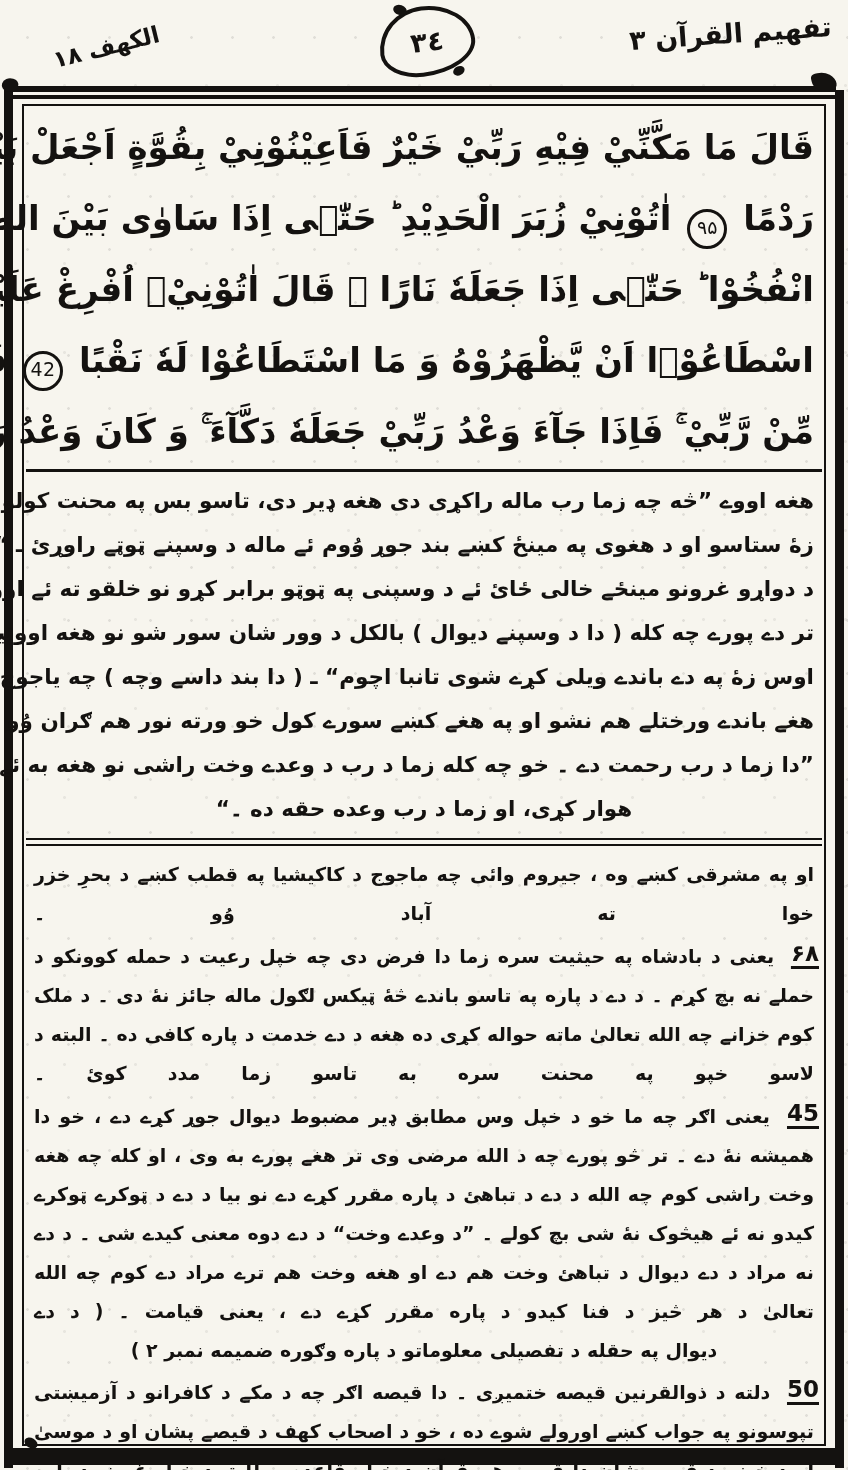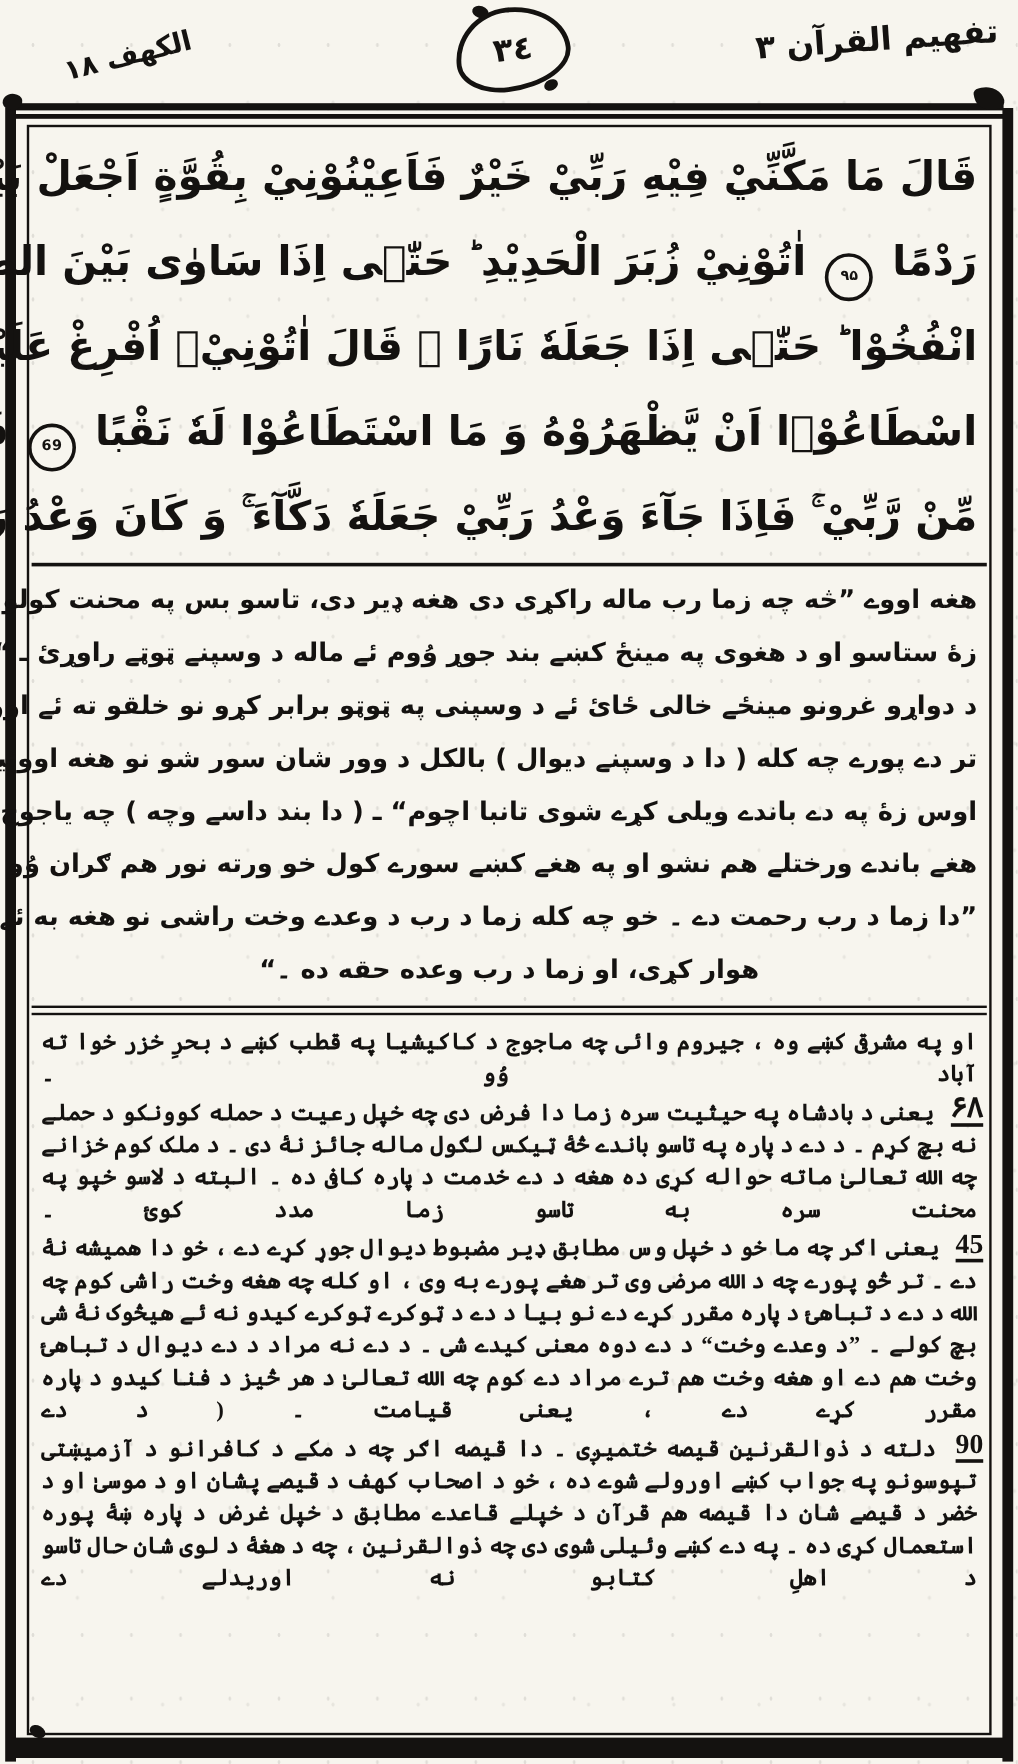--- a/index.html
+++ b/index.html
@@ -55,37 +55,36 @@
   
   .quran{position:absolute;left:34px;top:112px;width:780px;}
   .qline{
     height:71px;line-height:71px;font-size:34px;font-weight:bold;
     text-align:justify;text-align-last:justify;white-space:nowrap;
     letter-spacing:.5px;
   }
   .ayah-num{
     display:inline-block;width:34px;height:34px;line-height:30px;
     border:3px solid #141210;border-radius:50%;
-    font-size:12px;text-align:center;text-align-last:center;
-    vertical-align:-4px;font-weight:bold;margin:0 4px;
+    font-size:19px;text-align:center;text-align-last:center;
+    vertical-align:-4px;font-weight:normal;margin:0 4px;
   }
   .ayah-num:empty{display:none;}
   
   .translation{position:absolute;left:34px;top:479px;width:780px;}
   .tline{
     height:44px;line-height:44px;font-size:21.5px;font-weight:bold;
     text-align:justify;text-align-last:justify;white-space:nowrap;
   }
   .tline.center{text-align:left;text-align-last:center;}
   
   .commentary{position:absolute;left:34px;top:855px;width:780px;font-size:19px;font-weight:bold;}
   .cpara{
-    line-height:27px;text-align:justify;text-align-last:justify;
+    line-height:39px;text-align:justify;text-align-last:justify;
     margin:0 0 3px 0;
-    font-family:Liberation Serif, serif;
   }
   .fn-marker{
     display:inline-block;font-size:23px;padding:0 3px 0 8px;margin-right:-8px;
     text-decoration:underline;text-decoration-thickness:2.5px;text-underline-offset:5px;
     transform:translateY(-2px);
   }
   .fn-marker:empty{display:none;}
   .cnote{line-height:33px;text-align:center;text-align-last:center;margin:0 0 5px 0;}
 </style>
 </head>
@@ -120,21 +119,21 @@
       <span class="ayah-num">۹۵</span>
       <span>اٰتُوْنِيْ زُبَرَ الْحَدِيْدِ ؕ حَتّٰۤی اِذَا سَاوٰی بَيْنَ الصَّدَفَيْنِ قَالَ</span>
     </div>
     <div class="qline">
       <span>انْفُخُوْا ؕ حَتّٰۤی اِذَا جَعَلَهٗ نَارًا ۙ قَالَ اٰتُوْنِيْۤ اُفْرِغْ عَلَيْهِ قِطْرًا</span>
       
       
     </div>
     <div class="qline">
       <span>اسْطَاعُوْۤا اَنْ يَّظْهَرُوْهُ وَ مَا اسْتَطَاعُوْا لَهٗ نَقْبًا</span>
-      <span class="ayah-num">69</span>
+      <span class="ayah-num">42</span>
       <span>قَالَ هٰذَا رَحْمَةٌ</span>
     </div>
     <div class="qline">
       <span>مِّنْ رَّبِّيْ ۚ فَاِذَا جَآءَ وَعْدُ رَبِّيْ جَعَلَهٗ دَكَّآءَ ۚ وَ كَانَ وَعْدُ رَبِّيْ حَقًّا</span>
       
       <span></span>
     </div>
   </div>
 
   <div class="divider div-quran"></div>
@@ -158,19 +157,20 @@
       <span>او په مشرقی کښے وه ، جيروم وائی چه ماجوج د کاکيشيا په قطب کښے د بحرِ خزر خوا ته آباد وُو ۔</span>
     </div>
     <div class="cpara">
       <span class="fn-marker">۶۸</span>
       <span>يعنی د بادشاه په حيثيت سره زما دا فرض دی چه خپل رعيت د حمله کوونکو د حملے نه بچ کړم ۔ د دے د پاره په تاسو باندے څۀ ټيکس لګول ماله جائز نۀ دی ۔ د ملک کوم خزانے چه الله تعالیٰ ماته حواله کړی ده هغه د دے خدمت د پاره کافی ده ۔ البته د لاسو خپو په محنت سره به تاسو زما مدد کوئ ۔</span>
     </div>
     <div class="cpara">
       <span class="fn-marker">45</span>
       <span>يعنی اګر چه ما خو د خپل وس مطابق ډير مضبوط ديوال جوړ کړے دے ، خو دا هميشه نۀ دے ۔ تر څو پورے چه د الله مرضی وی تر هغے پورے به وی ، او کله چه هغه وخت راشی کوم چه الله د دے د تباهئ د پاره مقرر کړے دے نو بيا د دے د ټوکرے ټوکرے کيدو نه ئے هيڅوک نۀ شی بچ کولے ۔ ”د وعدے وخت“ د دے دوه معنی کيدے شی ۔ د دے نه مراد د دے ديوال د تباهئ وخت هم دے او هغه وخت هم ترے مراد دے کوم چه الله تعالیٰ د هر څيز د فنا کيدو د پاره مقرر کړے دے ، يعنی قيامت ۔ ( د دے</span>
     </div>
+    <div class="cnote">ديوال په حقله د تفصيلی معلوماتو د پاره وګوره ضميمه نمبر ۲ )</div>
     <div class="cpara">
-      <span class="fn-marker">90</span>
+      <span class="fn-marker">50</span>
       <span>دلته د ذوالقرنين قيصه ختميږی ۔ دا قيصه اګر چه د مکے د کافرانو د آزميښتی تپوسونو په جواب کښے اورولے شوے ده ، خو د اصحاب کهف د قيصے پشان او د موسیٰ او د خضر د قيصے شان دا قيصه هم قرآن د خپلے قاعدے مطابق د خپل غرض د پاره ښۀ پوره استعمال کړی ده ۔ په دے کښے وئيلی شوی دی چه ذوالقرنين ، چه د هغۀ د لوی شان حال تاسو د اهلِ کتابو نه اوريدلے دے</span>
     </div>
   </div>
 
 </div>
 
 </body></html>

